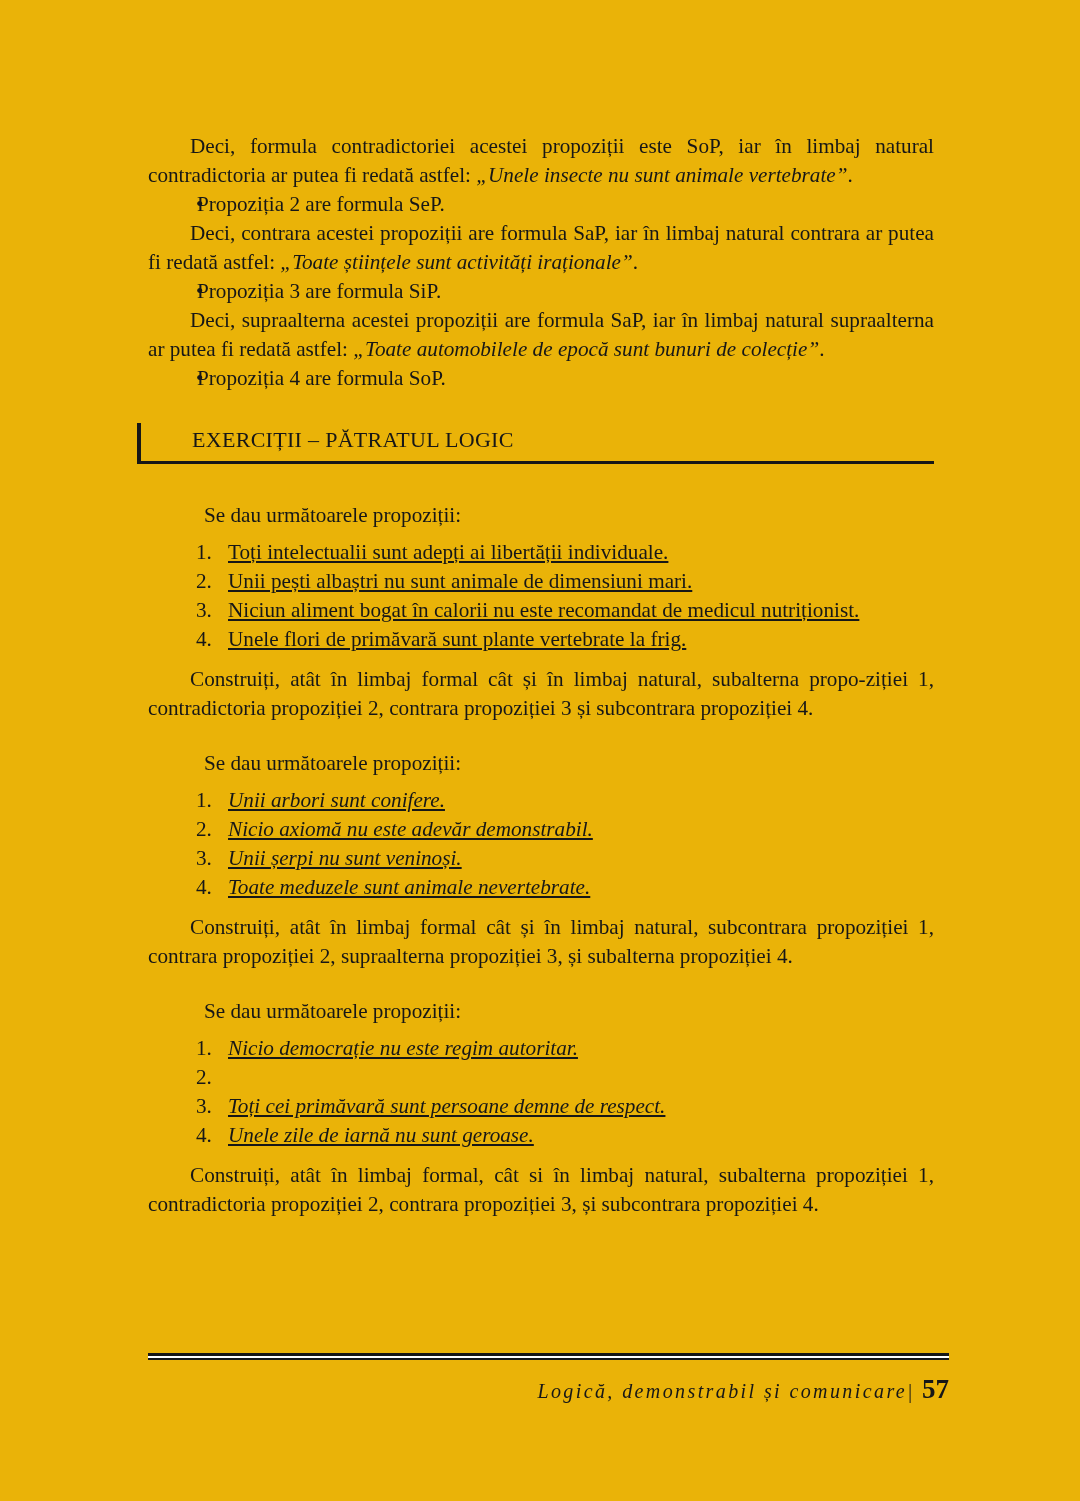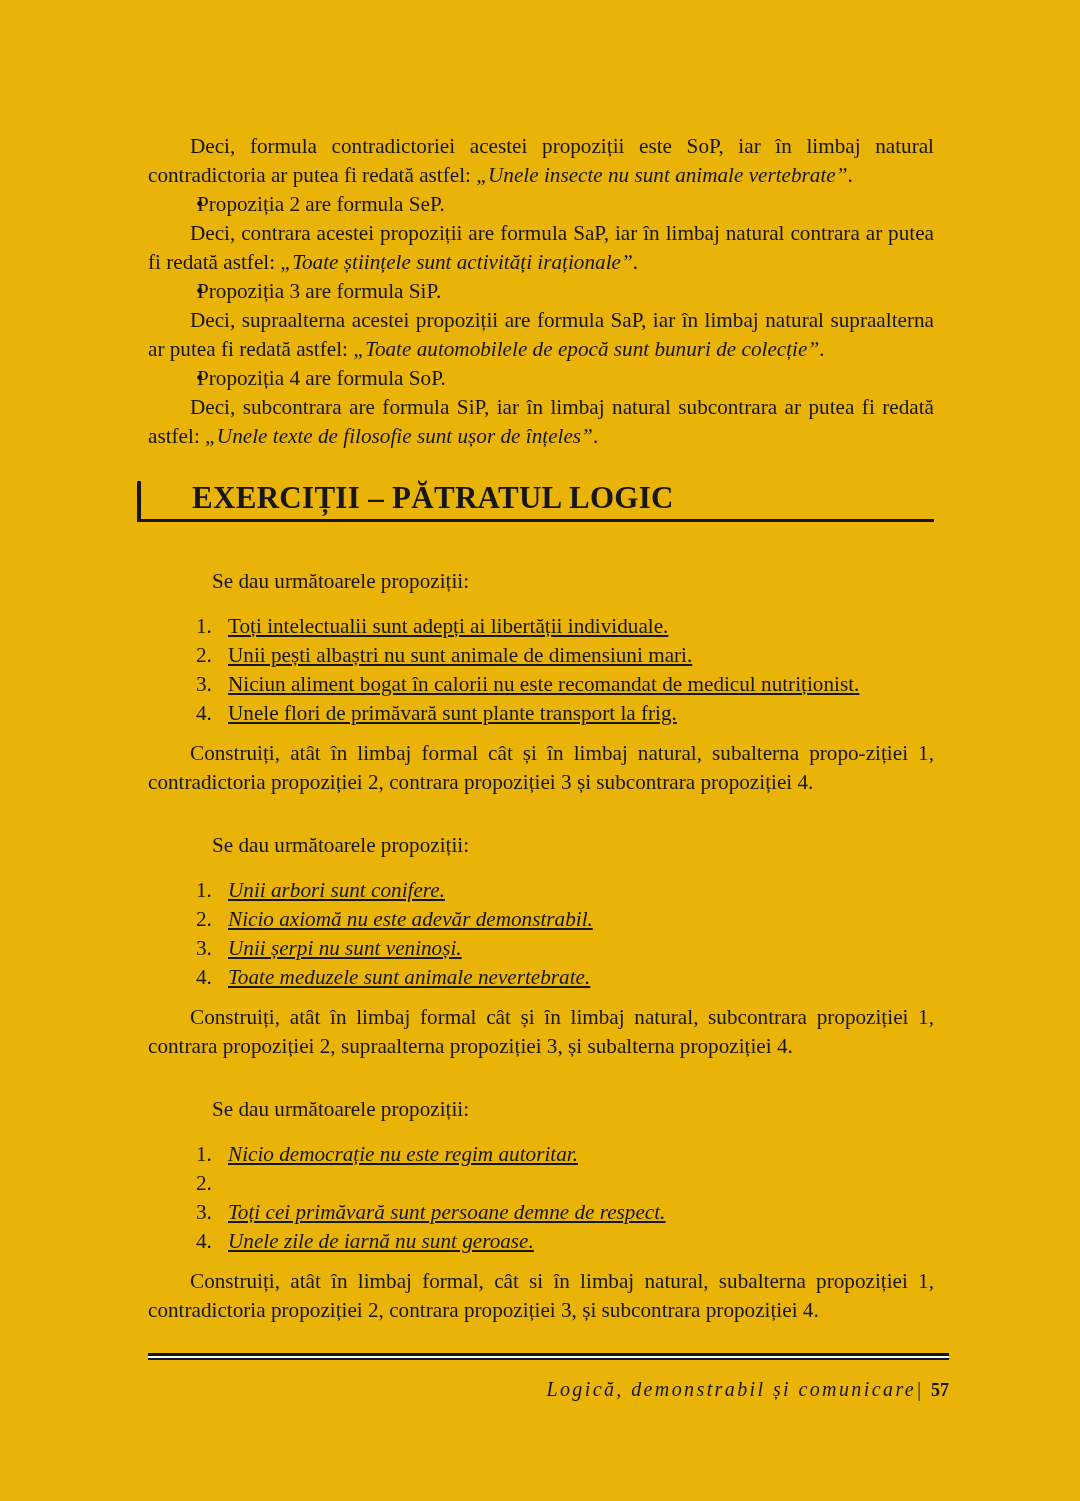--- a/index.html
+++ b/index.html
@@ -75,21 +75,21 @@
     flex: 1 1 auto;
     text-align: justify;
     text-decoration: underline;
   }
   .num-row.italic .num-text {
     font-style: italic;
   }
 
   
   .lead {
-    margin: 16px;
+    margin: 8px;
     font-size: 21.2px;
     line-height: 29px;
     padding-left: 48px;
   }
 
   
   .gap-sm { height: 11px; }
   .gap-md { height: 18px; }
 
   
@@ -104,23 +104,23 @@
     left: -11px;
     top: 0px;
     width: 4px;
     height: 38px;
     background: #171717;
   }
   .section-heading .htitle {
     position: absolute;
     left: 44px;
     top: 0px;
-    font-size: 31px;
+    font-size: 22px;
     line-height: 34px;
-    font-weight: bold;
+    font-weight: normal;
     letter-spacing: 0.3px;
     white-space: nowrap;
   }
   .section-heading .hrule {
     position: absolute;
     left: -11px;
     top: 38px;
     width: 797px;
     height: 3px;
     background: #171717;
@@ -151,21 +151,21 @@
     font-size: 20px;
     line-height: 26px;
     white-space: nowrap;
   }
   .footer .footer-title {
     font-style: italic;
     letter-spacing: 2.4px;
   }
   .footer .footer-page {
     font-weight: bold;
-    font-size: 18px;
+    font-size: 27px;
     letter-spacing: 0;
     padding-left: 7px;
   }
 </style>
 </head>
 <body>
 
 <div class="page">
 
   <div class="content">
@@ -184,21 +184,20 @@
       <span class="bullet-text">Propoziția 3 are formula SiP.</span>
     </div>
 
     <p class="para indent"><span>Deci, supraalterna acestei propoziții are formula SaP, iar în limbaj natural supraalterna ar putea fi redată astfel: </span><span class="it">„Toate automobilele de epocă sunt bunuri de colecție”</span><span>.</span></p>
 
     <div class="bullet-row">
       <span class="bullet-mark">•</span>
       <span class="bullet-text">Propoziția 4 are formula SoP.</span>
     </div>
 
-    <p class="para indent"><span>Deci, subcontrara are formula SiP, iar în limbaj natural subcontrara ar putea fi redată astfel: </span><span class="it">„Unele texte de filosofie sunt ușor de înțeles”</span><span>.</span></p>
 
     <div class="section-heading">
       <div class="vbar"></div>
       <div class="htitle">EXERCIȚII – PĂTRATUL LOGIC</div>
       <div class="hrule"></div>
     </div>
 
     <div class="gap-md"></div>
 
     <p class="lead">Se dau următoarele propoziții:</p>
@@ -209,21 +208,21 @@
     <div class="num-row">
       <span class="num-mark">2.</span>
       <span class="num-text">Unii pești albaștri nu sunt animale de dimensiuni mari.</span>
     </div>
     <div class="num-row">
       <span class="num-mark">3.</span>
       <span class="num-text">Niciun aliment bogat în calorii nu este recomandat de medicul nutriționist.</span>
     </div>
     <div class="num-row">
       <span class="num-mark">4.</span>
-      <span class="num-text">Unele flori de primăvară sunt plante transport la frig.</span>
+      <span class="num-text">Unele flori de primăvară sunt plante vertebrate la frig.</span>
     </div>
     <div class="gap-sm"></div>
     <p class="para indent">Construiți, atât în limbaj formal cât și în limbaj natural, subalterna propo-ziției 1, contradictoria propoziției 2, contrara propoziției 3 și subcontrara propoziției 4.</p>
 
     <div class="gap-md"></div>
 
     <p class="lead">Se dau următoarele propoziții:</p>
     <div class="num-row italic">
       <span class="num-mark">1.</span>
       <span class="num-text">Unii arbori sunt conifere.</span>

